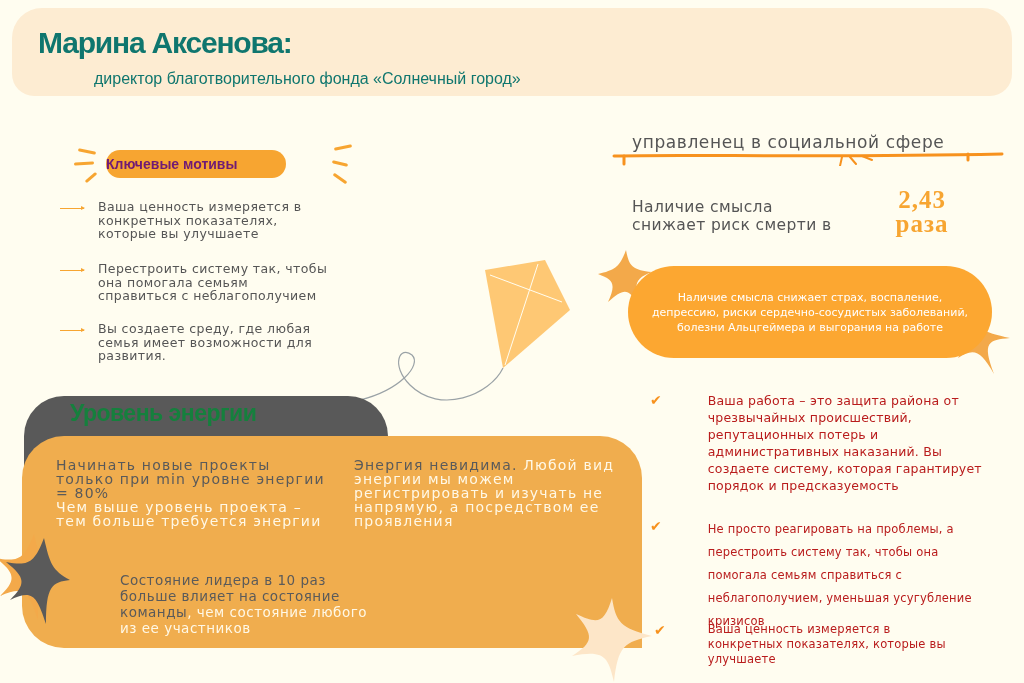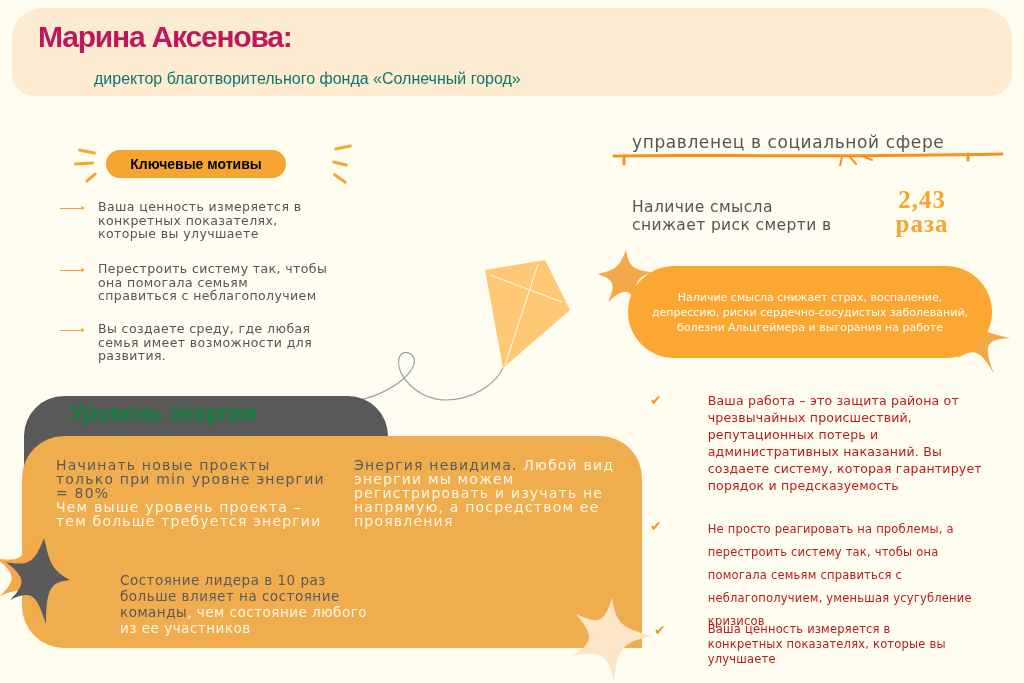--- a/index.html
+++ b/index.html
@@ -8,32 +8,32 @@
     background:#fffdf0;
     font-family:"DejaVu Sans", sans-serif;
     color:#585858;
   }
   .abs { position:absolute; }
   .header-band {
     left:12px; top:8px; width:1000px; height:88px;
     background:#fdecd2; border-radius:30px 30px 22px 22px;
   }
   .header-name {
-    left:38px; top:20px; font-family:"Liberation Sans", sans-serif;
-    font-weight:bold; font-size:30px; color:#be185d; letter-spacing:-1.2px;
+    left:38px; top:26px; font-family:"Liberation Sans", sans-serif;
+    font-weight:bold; font-size:30px; color:#0f766e; letter-spacing:-1.2px;
   }
   .header-subtitle {
     left:94px; top:70px; font-family:"Liberation Sans", sans-serif;
     font-size:16px; color:#0f766e;
   }
   .motives-pill {
     left:106px; top:150px; width:180px; height:28px;
     background:#f7a531; border-radius:15px;
-    display:flex; align-items:center; justify-content:center;
-    color:#000000; font-family:"Liberation Sans", sans-serif; font-weight:bold; font-size:14px;
+    display:flex; align-items:center; justify-content:flex-start;
+    color:#701a75; font-family:"Liberation Sans", sans-serif; font-weight:bold; font-size:14px;
   }
   .ray { position:absolute; height:3px; background:#f7a531; border-radius:2px; }
   .motive-item { left:60px; width:270px; display:flex; gap:14px; }
   .motive-arrow { width:24px; height:1px; background:#f7a531; margin-top:8px; position:relative; flex:none;}
   .motive-arrow::after { content:""; position:absolute; right:-1px; top:-2px; border-left:4px solid #f7a531; border-top:2.5px solid transparent; border-bottom:2.5px solid transparent; }
   .motive-text { font-size:12.5px; line-height:13.5px; color:#555; letter-spacing:0.4px; }
 
   .role-title { left:632px; top:132px; font-size:17px; color:#555; letter-spacing:0.6px; }
   .role-underline { left:612px; top:144px; width:392px; height:22px; }
   .stat-text { left:632px; top:198px; font-size:15.5px; line-height:18px; color:#555; letter-spacing:0.4px; }

